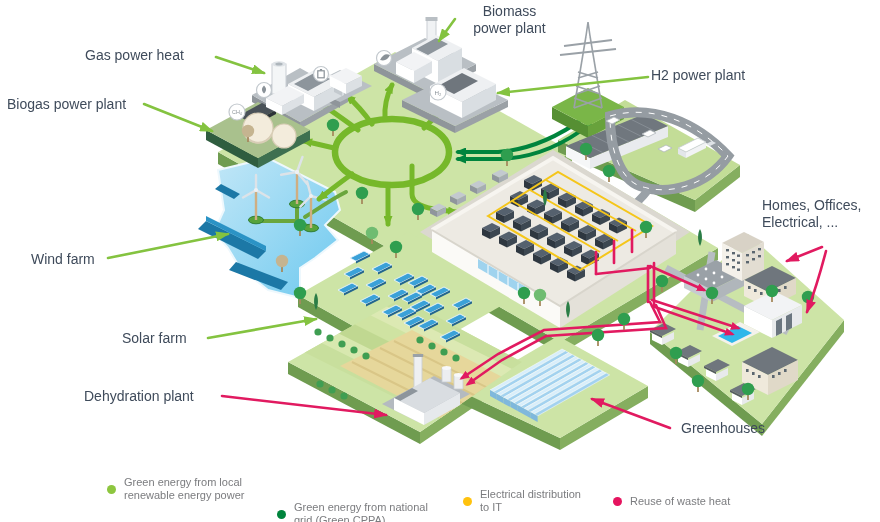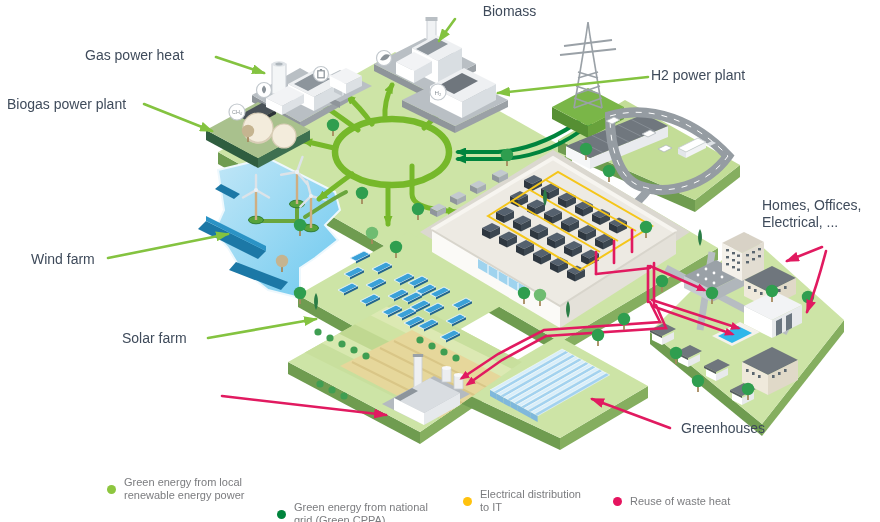--- a/index.html
+++ b/index.html
@@ -598,26 +598,28 @@
       <path d="M222,396 L386,415" marker-end="url(#mlp)"></path>
       <path d="M670,428 L592,399" marker-end="url(#mlp)"></path>
       <path d="M822,247 L787,261" marker-end="url(#mlp)"></path>
       <path d="M826,251 C820,274 813,296 807,312" marker-end="url(#mlp)"></path>
     </g>
   </g>
 </svg>
 
 <div class="co center" style="left:452px;top:3px;width:115px;">
   <div>Biomass</div>
+  <div>power plant</div>
 </div>
 <div class="co" style="left:85px;top:47px;">Gas power heat</div>
 <div class="co" style="left:7px;top:96px;">Biogas power plant</div>
 <div class="co" style="left:651px;top:67px;">H2 power plant</div>
 <div class="co" style="left:31px;top:251px;">Wind farm</div>
 <div class="co" style="left:122px;top:330px;">Solar farm</div>
+<div class="co" style="left:84px;top:388px;">Dehydration plant</div>
 <div class="co" style="left:762px;top:197px;">
   <div>Homes, Offices,</div>
   <div>Electrical, ...</div>
 </div>
 <div class="co" style="left:681px;top:420px;">Greenhouses</div>
 
 <div>
   <div class="legend-item" style="left:107px;top:474px;">
     <span class="legend-dot" style="background-color: rgb(141, 198, 63);"></span>
     <span class="legend-text">

